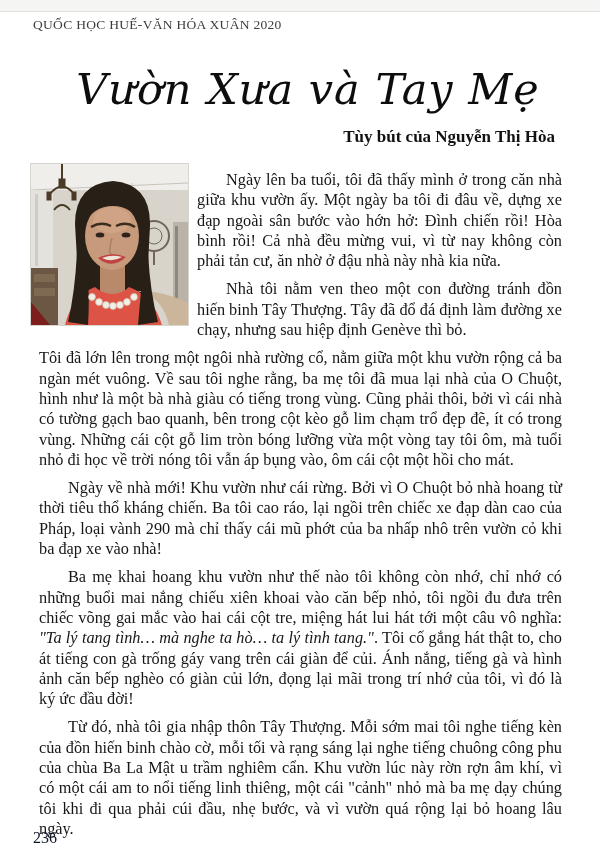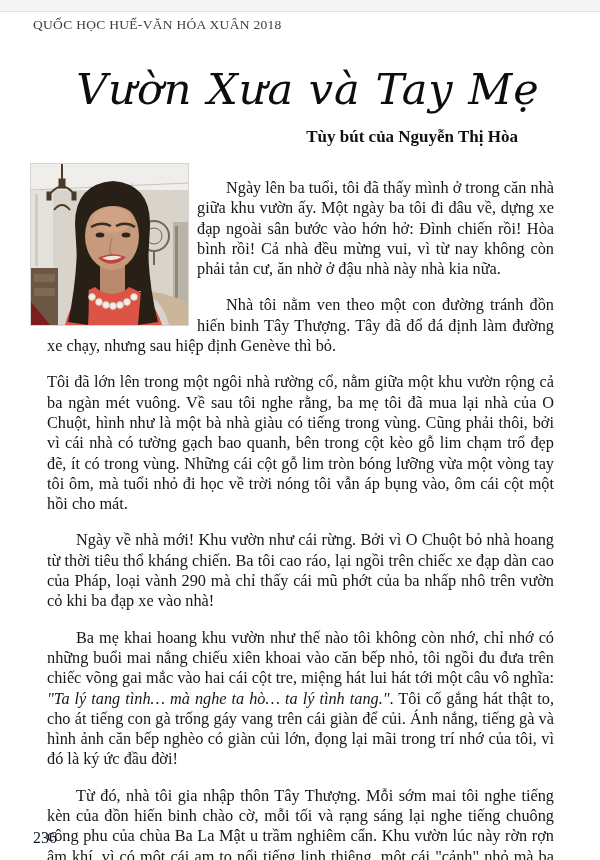--- a/index.html
+++ b/index.html
@@ -22,52 +22,52 @@
   .title{
     position:absolute;top:48px;left:0;width:100%;margin:8px;
     text-align:center;
     font-family:"DejaVu Serif", serif;
     font-style:italic;font-weight:400;
     font-size:43px;line-height:66px;letter-spacing:1px;
     color:#0d0d0d;
   }
   .byline{
     position:absolute;top:127px;left:0;width:100%;
-    box-sizing:border-box;padding-right:82px;
+    box-sizing:border-box;padding-right:45px;
     text-align:right;
     font-size:17px;font-weight:bold;color:#111;
   }
   .body{
     position:absolute;top:162px;left:31px;width:539px;
     font-size:16.3px;line-height:20.3px;
     text-align:justify;
   }
   .photo{
     float:left;width:157px;height:161px;
     margin:2px 9px 7px 0;
     outline:1px solid #d8d5cf;
     background:#d8d4cc;
   }
   .photo svg{display:block;width:100%;height:100%;}
-  .para{margin:16px;text-indent:29px;}
+  .para{margin:8px;text-indent:29px;}
   .para.flush{text-indent:0;}
   .quote{font-style:italic;}
   .page-number{
     position:absolute;left:33px;bottom:13px;
     font-size:16px;color:#0f172a;
   }
 </style>
 </head>
 <body>
 
 <div class="page">
 
   <div class="top-strip"></div>
 
-  <div class="running-head">QUỐC HỌC HUẾ-VĂN HÓA XUÂN 2018</div>
+  <div class="running-head">QUỐC HỌC HUẾ-VĂN HÓA XUÂN 2020</div>
 
   <h1 class="title">Vườn Xưa và Tay Mẹ</h1>
 
   <div class="byline">Tùy bút của Nguyễn Thị Hòa</div>
 
   <div class="body">
 
     <div class="photo" title="Chân dung tác giả Nguyễn Thị Hòa">
       <svg viewBox="0 0 157 161" preserveAspectRatio="none">
 

